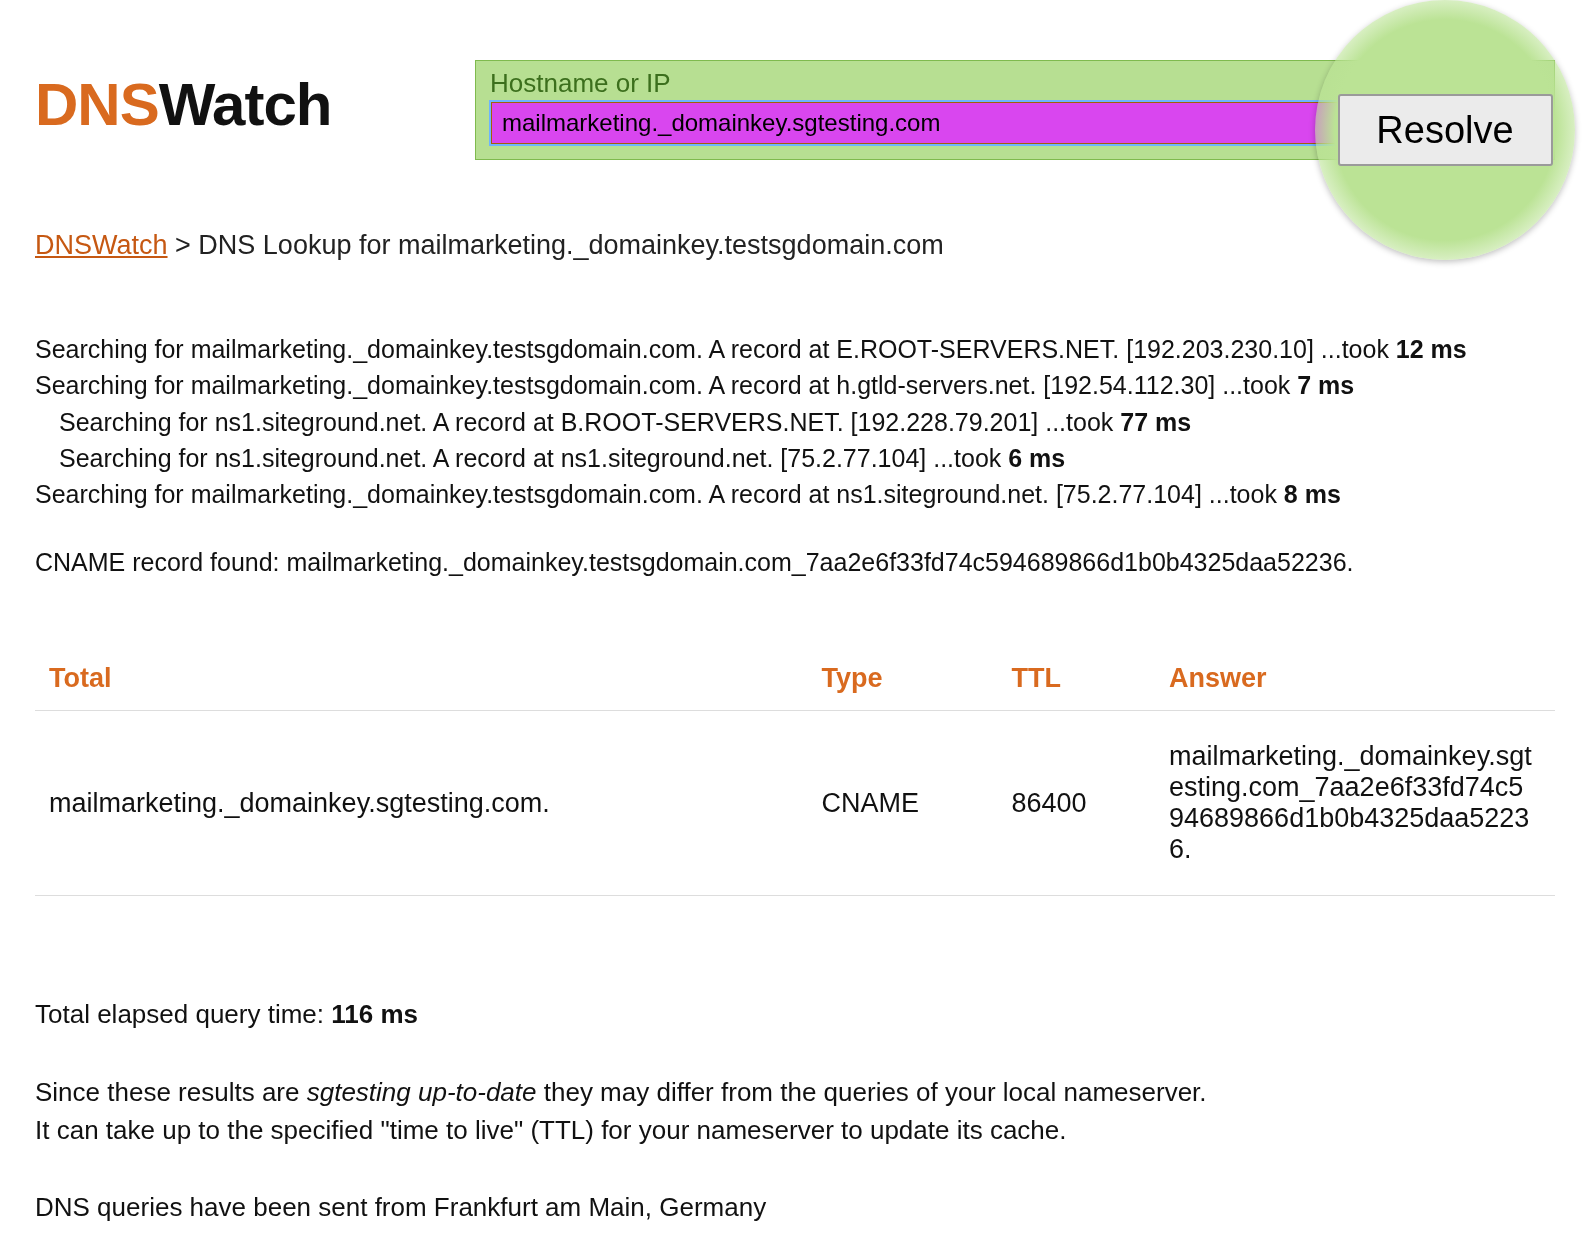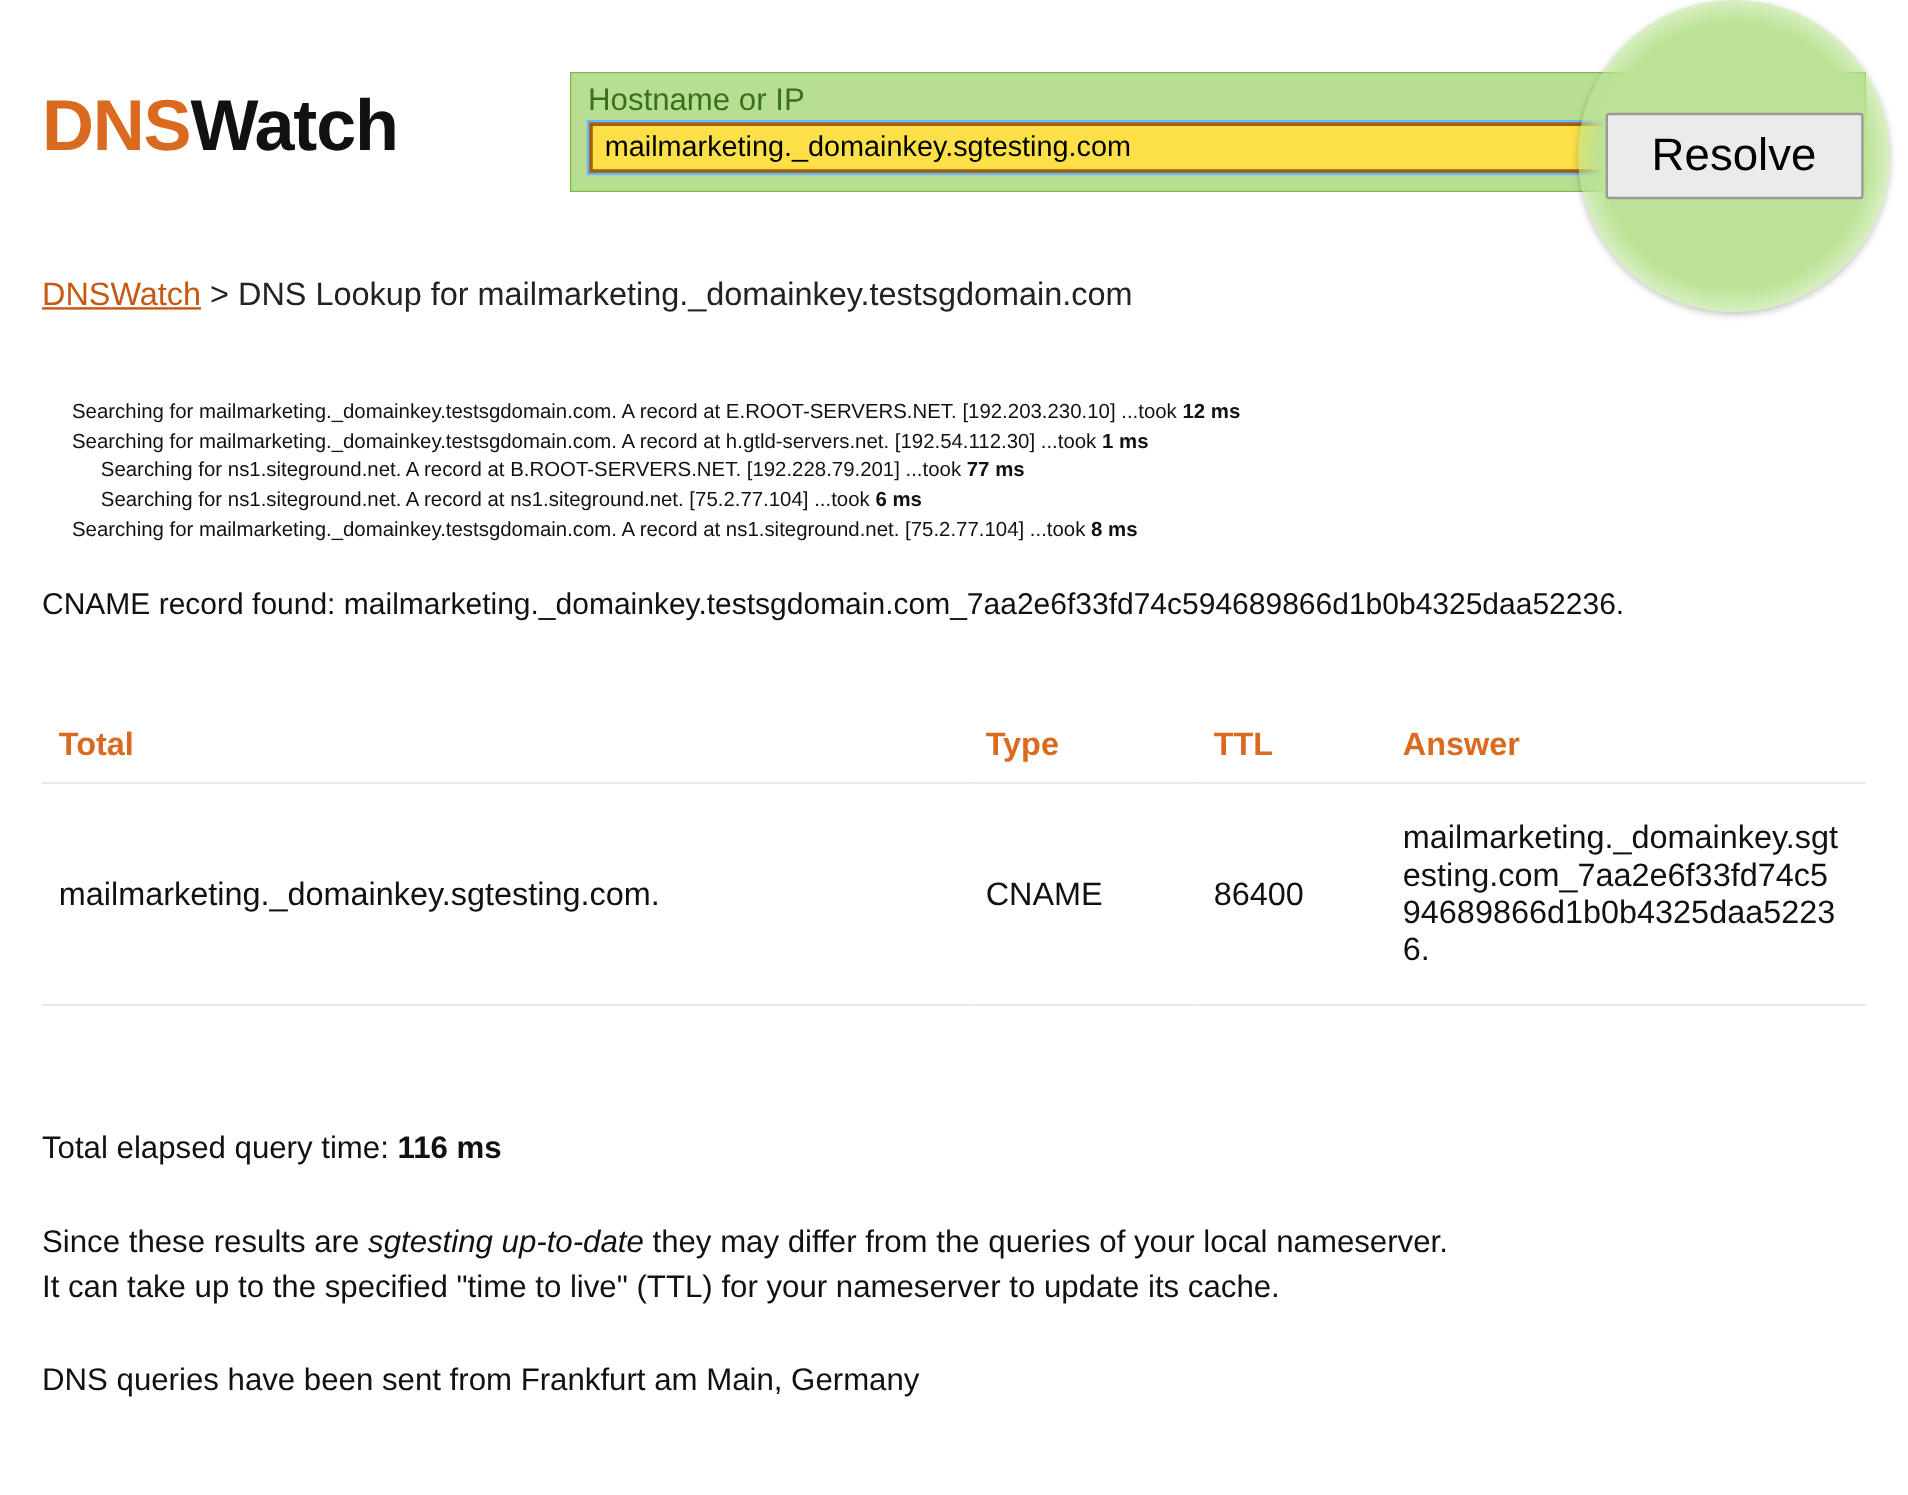--- a/index.html
+++ b/index.html
@@ -46,22 +46,22 @@
   .field-wrap.type { width: 110px; }
   .field-label {
     color: #3c6f1d;
     font-size: 26px;
     margin-bottom: 2px;
   }
   .host-input, .type-select {
     height: 44px;
     font-size: 24px;
     padding: 4px 10px;
-    background: #fde047;
-    border: 4px solid #a16207;
+    background: #d946ef;
+    border: 2px solid #a16207;
     outline: 2px solid #6db4ff;
     outline-offset: -1px;
     font-family: inherit;
     margin-bottom: 14px;
   }
   .type-select {
     border: 1px solid #888;
     outline: none;
     background: #f0f0f0;
     appearance: none;
@@ -101,23 +101,22 @@
     color: #222;
   }
   .breadcrumb a {
     color: #c65812;
     text-decoration: underline;
   }
 
   
   .trace {
     margin-top: 70px;
-    font-size: 17px;
+    font-size: 25px;
     line-height: 1.45;
-    margin-left: 25px;
   }
   .trace .row .text { white-space: pre-wrap; }
   .trace .row.indent .text { padding-left: 24px; display: inline-block; }
   .trace b { font-weight: 700; }
 
   .cname-line {
     margin-top: 36px;
     font-size: 25px;
   }
 
@@ -181,21 +180,21 @@
 </div>
 
 <div class="breadcrumb">
   <a href="#">DNSWatch</a>
   <span> </span><span>&gt;</span>
   <span> <span>DNS Lookup for mailmarketing._domainkey.testsgdomain.com</span></span>
 </div>
 
 <div class="trace" id="trace">
     <div class="row"><span class="text">Searching for mailmarketing._domainkey.testsgdomain.com. A record at E.ROOT-SERVERS.NET. [192.203.230.10] ...took <b>12 ms</b></span></div>
-    <div class="row"><span class="text">Searching for mailmarketing._domainkey.testsgdomain.com. A record at h.gtld-servers.net. [192.54.112.30] ...took <b>1 ms</b></span></div>
+    <div class="row"><span class="text">Searching for mailmarketing._domainkey.testsgdomain.com. A record at h.gtld-servers.net. [192.54.112.30] ...took <b>7 ms</b></span></div>
     <div class="row indent"><span class="text">Searching for ns1.siteground.net. A record at B.ROOT-SERVERS.NET. [192.228.79.201] ...took <b>77 ms</b></span></div>
     <div class="row indent"><span class="text">Searching for ns1.siteground.net. A record at ns1.siteground.net. [75.2.77.104] ...took <b>6 ms</b></span></div>
     <div class="row"><span class="text">Searching for mailmarketing._domainkey.testsgdomain.com. A record at ns1.siteground.net. [75.2.77.104] ...took <b>8 ms</b></span></div>
   </div>
 
 <div class="cname-line">CNAME record found: mailmarketing._domainkey.testsgdomain.com_7aa2e6f33fd74c594689866d1b0b4325daa52236.</div>
 
 <table class="answer">
   <thead>
     <tr>

